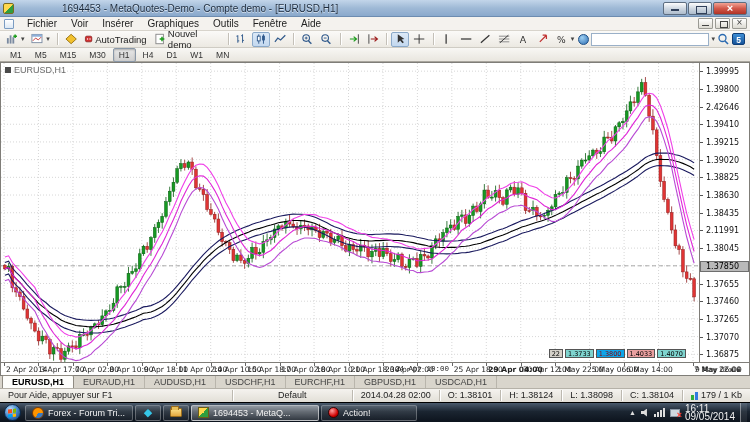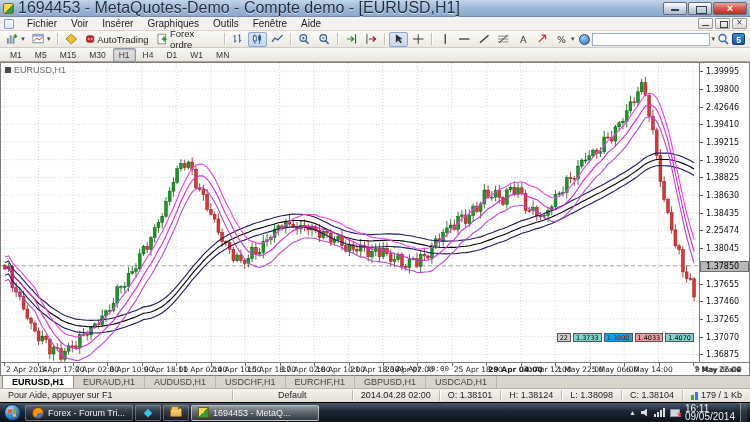--- a/index.html
+++ b/index.html
@@ -5,22 +5,22 @@
   * { box-sizing: border-box; margin:0; padding:0; }
   html,body { width:750px; height:422px; overflow:hidden; }
   body { font-family:"Liberation Sans", sans-serif; }
   .screen { position:relative; width:750px; height:422px; background:#ece9e2; overflow:hidden; }
 
   
   .titlebar { height:17px; display:flex; align-items:center; padding:0 3px;
     background:linear-gradient(#c3d5ea,#9fb9d6 50%,#8aa9cc); border-bottom:1px solid #6d8cb0; }
   .app-icon { width:11px; height:11px; margin-right:4px; border-radius:2px;
     background:linear-gradient(135deg,#ffd84d 50%,#2f9e3f 50%); border:1px solid #7a6b20; }
-  .title-text { font-size:16px; color:#1d2c3e; text-shadow:0 1px 0 rgba(255,255,255,.6);
-    white-space:nowrap; overflow:hidden; flex:1; }
+  .title-text { font-size:10px; color:#1d2c3e; text-shadow:0 1px 0 rgba(255,255,255,.6);
+    white-space:nowrap; overflow:hidden; flex:1;margin-left:44px; }
   .win-buttons { display:flex; gap:1px; }
   .wbtn { width:24px; height:13px; border:1px solid #5d6d80; border-radius:2px; position:relative;
     background:linear-gradient(#fdfdfd,#cfd8e2 50%,#aebdcd); }
   .wbtn.close { width:34px; background:linear-gradient(#f2a394,#d2584a 50%,#b03326); }
   .wbtn.min::after { content:""; position:absolute; left:7px; right:7px; bottom:3px; height:2px; background:#30405a; }
   .wbtn.max::after { content:""; position:absolute; left:7px; top:3px; width:9px; height:6px; border:1.5px solid #30405a; }
   .wbtn.close::after { content:"\00d7"; position:absolute; left:0; right:0; top:-1px; text-align:center;
     color:#fff; font-size:11px; font-weight:bold; }
 
   
@@ -58,24 +58,24 @@
   .tfbtn { font-size:8.5px; color:#333; padding:1px 5px; border:1px solid transparent; border-radius:2px; }
   .tfbtn.active { border-color:#8a98a8; background:linear-gradient(#e8e8e8,#cfcfcf); box-shadow:inset 0 1px 2px rgba(0,0,0,.25); }
 
   
   .workspace { height:314px; border:1px solid #7f7d78; background:#fff; display:flex; flex-direction:column; }
   .chart-inner { flex:1; display:flex; min-height:0; }
   .plot-wrap { flex:1; position:relative; min-width:0; }
   .plot-wrap svg { position:absolute; inset:0; }
   .symbol-label { position:absolute; top:2px; left:4px; font-size:9px; color:#6b6b6b; display:flex; align-items:center; gap:3px; }
   .symbol-label .sq { width:6px; height:6px; background:#4a4a4a; }
-  .indicator-boxes { position:absolute; bottom:20px; right:5px; display:flex; gap:2px; }
+  .indicator-boxes { position:absolute; bottom:4px; right:5px; display:flex; gap:2px; }
   .ibox { font-size:6.5px; line-height:8px; height:9px; padding:0 2px; border:1px solid #555; color:#111;
     font-family:"DejaVu Sans", sans-serif; }
-  .price-scale { width:50px; position:relative; border-left:1px solid #7f7d78; background:#fff; }
+  .price-scale { width:50px; position:relative; border-left:1px solid #7f7d78; background:#fff;margin-left:8px; }
   .ytick { position:absolute; left:0; width:100%; }
   .ytick .dash { position:absolute; left:0; top:0; width:3px; height:1px; background:#555; }
   .ytick .lab { position:absolute; left:6px; top:-4px; font-size:8px; color:#111; font-family:"DejaVu Sans", sans-serif; }
   .curprice { position:absolute; left:0; width:100%; height:11px; background:#b9b9b9; border:1px solid #6e6e6e;
     font-size:8px; line-height:9px; padding-left:5px; color:#000; font-family:"DejaVu Sans", sans-serif; }
   .time-axis { height:13px; border-top:1px solid #7f7d78; position:relative; background:#fff; overflow:hidden; }
   .xlab { position:absolute; top:2px; font-size:7.5px; color:#222; white-space:nowrap; font-family:"DejaVu Sans", sans-serif; }
   .xtickmark { position:absolute; top:0; width:1px; height:3px; background:#666; }
   .axis-scroll { position:absolute; right:4px; top:2px; font-size:8px; color:#555; letter-spacing:4px; }
 
@@ -188,21 +188,21 @@
           <circle cx="5" cy="6" r="1" fill="#fff"></circle>
           <circle cx="8.5" cy="6" r="1" fill="#fff"></circle>
         </svg>
       <span>AutoTrading</span>
     </span>
     <span class="tbtn">
       <svg class="ti" viewBox="0 0 13 12">
           <rect x="2" y="1" width="8" height="10" fill="#fff" stroke="#8a8a8a"></rect>
           <path d="M8 6h5M10.5 3.5v5" stroke="#1a9c1a" stroke-width="1.6" transform="translate(-2,0)"></path>
         </svg>
-      <span>Forex ordre</span>
+      <span>Nouvel demo</span>
     </span>
     <span class="tsep"></span>
     <span class="tbtn">
       <svg class="ti" viewBox="0 0 13 12">
           <path d="M3 2v8M1.5 3h1.5M3 8h1.5M8 1v9M6.5 2.5h1.5M8 7.5h1.5" stroke="#315a8c" fill="none"></path>
         </svg>
     </span>
     <span class="tbtn active">
       <svg class="ti" viewBox="0 0 13 12">
           <path d="M4 1v10M9 1v10" stroke="#315a8c"></path>
@@ -783,21 +783,21 @@
           <div class="ytick" style="top: 132.032px;">
             <span class="dash"></span>
             <span class="lab">1.38630</span>
           </div>
           <div class="ytick" style="top: 149.727px;">
             <span class="dash"></span>
             <span class="lab">1.38435</span>
           </div>
           <div class="ytick" style="top: 167.422px;">
             <span class="dash"></span>
-            <span class="lab">2.25474</span>
+            <span class="lab">2.11991</span>
           </div>
           <div class="ytick" style="top: 185.117px;">
             <span class="dash"></span>
             <span class="lab">1.38045</span>
           </div>
           <div class="ytick" style="top: 202.812px;">
             <span class="dash"></span>
             <span class="lab">1.37850</span>
           </div>
           <div class="ytick" style="top: 220.507px;">
@@ -915,20 +915,24 @@
     <div class="taskbtn icononly">
       <span class="gem">◆</span>
     </div>
     <div class="taskbtn icononly">
       <span class="folder"></span>
     </div>
     <div class="taskbtn active" style="width:128px">
       <span class="mt4ico"></span>
       <span>1694453 - MetaQ...</span>
     </div>
+    <div class="taskbtn" style="width:96px">
+      <span class="recball"></span>
+      <span>Action!</span>
+    </div>
     <div class="tray">
       <span class="upar">▲</span>
       <span class="spk"></span>
       <span class="netbars">
           <i style="height:3px"></i>
           <i style="height:5px"></i>
           <i style="height:7px"></i>
           <i style="height:9px"></i>
         </span>
       <span class="flagxi"></span>

